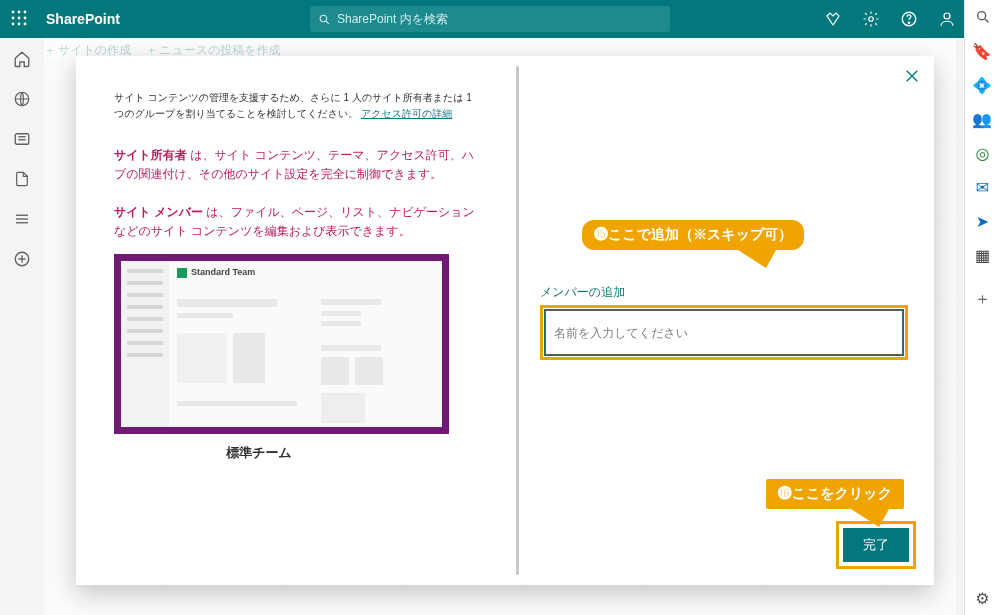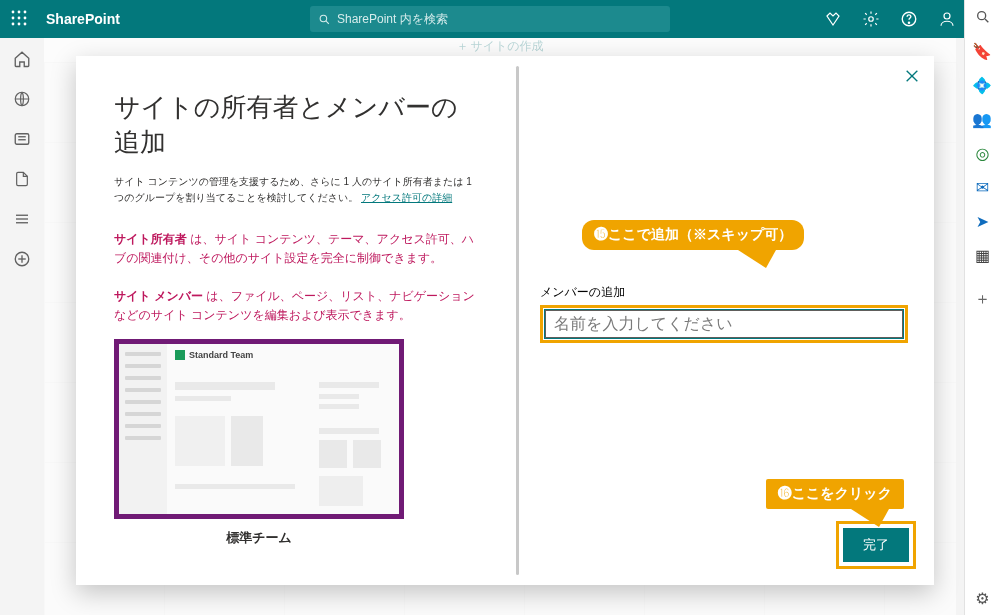--- a/index.html
+++ b/index.html
@@ -31,21 +31,21 @@
     position:absolute; left:310px; top:6px;
   }
   .search-wrap .s-icon { margin-right:6px; display:flex; }
   .search-text { font-size:12px; color:#d6ecec; }
   .hdr-icons { position:absolute; right:8px; top:0; height:38px; display:flex; align-items:center; gap:20px; }
   .hdr-icons .ic { width:18px; height:18px; display:flex; align-items:center; justify-content:center; }
 
   
   .cmd-bar {
     position:absolute; top:38px; left:44px; right:8px; height:24px;
-    display:flex; align-items:center; gap:14px; font-size:12px; color:#036c70;flex-direction:column;
+    display:flex; align-items:center; gap:14px; font-size:12px; color:#036c70;
   }
   .cmd-bar span.plus { color:#036c70; margin-right:2px; }
 
   
   .app-rail {
     position:absolute; top:38px; left:0; width:44px; height:577px;
     background:#f4f4f4; display:flex; flex-direction:column; align-items:center; padding-top:12px; gap:22px;
   }
   .app-rail .ar { width:18px; height:18px; color:#616161; display:flex; align-items:center; justify-content:center; }
 
@@ -80,38 +80,38 @@
   }
 
   .modal-left { padding:34px 36px 0 38px; overflow:hidden; }
   .m-title { font-size:26px; font-weight:400; color:#323130; line-height:1.35; margin-bottom:14px; }
   .m-body { font-size:10px; color:#323130; line-height:1.55; margin-bottom:25px; }
   .m-body a { color:#03787c; text-decoration:underline; }
   .m-sub { font-size:12px; color:#be185d; line-height:1.55; margin-bottom:10px;margin-top:20px; }
   .m-sub b { font-weight:700; }
 
   .tmpl-card {
-    margin-top:14px; width:290px; height:180px; border:5px solid #701a75;
+    margin-top:14px; width:335px; height:180px; border:7px solid #701a75;
     background:#fafafa; position:relative; overflow:hidden;
   }
   .tmpl-sb { position:absolute; top:0; left:0; width:48px; bottom:0; background:#f2f2f2; }
   .tmpl-line { height:4px; background:#d6d6d6; margin:8px 6px 0; border-radius:1px; }
   .tmpl-hd { position:absolute; top:6px; left:56px; font-size:9px; font-weight:600; color:#444; }
   .tmpl-hd .sq { display:inline-block; width:10px; height:10px; background:#1a9b5a; margin-right:4px; vertical-align:middle; }
   .tmpl-chunk { position:absolute; background:#e9e9e9; }
   .tmpl-label { text-align:center; font-size:13px; font-weight:700; margin-top:10px; color:#323130; }
 
   .modal-right { padding:20px 26px 20px 20px; }
   .close-x { position:absolute; top:12px; right:14px; color:#03787c; font-size:18px; cursor:pointer; }
 
-  .mbr-label { font-size:12px; color:#000000; margin-top:208px; margin-bottom:4px; }
+  .mbr-label { font-size:12px; color:#0f766e; margin-top:208px; margin-bottom:4px; }
   .mbr-input-wrap { border:3px solid #f0a400; padding:2px; width:368px; }
   .mbr-input {
-    width:100%; height:28px; border:1px solid #605e5c; outline:1px solid #03787c;
-    padding:0 8px; font-size:16px; color:#737373;
+    width:100%; height:45px; border:1px solid #605e5c; outline:1px solid #03787c;
+    padding:0 8px; font-size:12px; color:#737373;
   }
   .mbr-input::placeholder { color:#7a7a7a; }
 
   .finish-wrap {
     position:absolute; right:18px; bottom:16px;
     border:3px solid #f0a400; padding:4px;
   }
   .finish-btn {
     background:#03787c; color:#ffffff; border:none; font-size:13px;
     padding:8px 20px; cursor:pointer;
@@ -258,21 +258,20 @@
         </svg>
       </div>
   </div>
 
   <div class="bg-blur"></div>
 
   <div class="overlay">
     <div class="modal">
 
       <div class="modal-left">
-        <div class="m-title">サイトの所有者とメンバーの追加</div>
         <div class="m-body">
           <span>サイト コンテンツの管理を支援するため、さらに 1 人のサイト所有者または 1 つのグループを割り当てることを検討してください。</span>
           <a href="#">アクセス許可の詳細</a>
         </div>
         <div class="m-sub">
           <b>サイト所有者</b><span> は、サイト コンテンツ、テーマ、アクセス許可、ハブの関連付け、その他のサイト設定を完全に制御できます。</span>
         </div>
         <div class="m-sub">
           <b>サイト メンバー</b><span> は、ファイル、ページ、リスト、ナビゲーションなどのサイト コンテンツを編集および表示できます。</span>
         </div>

